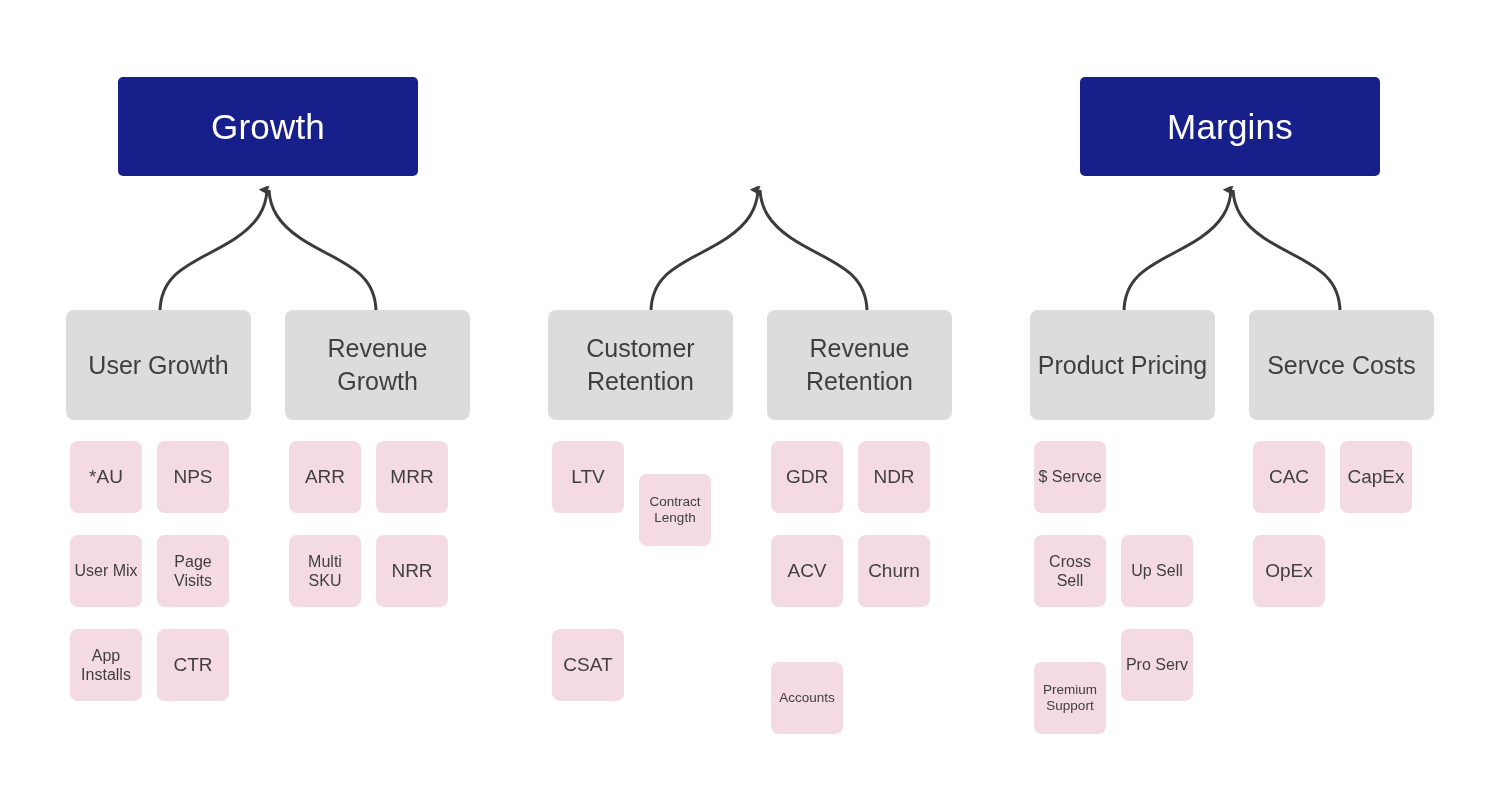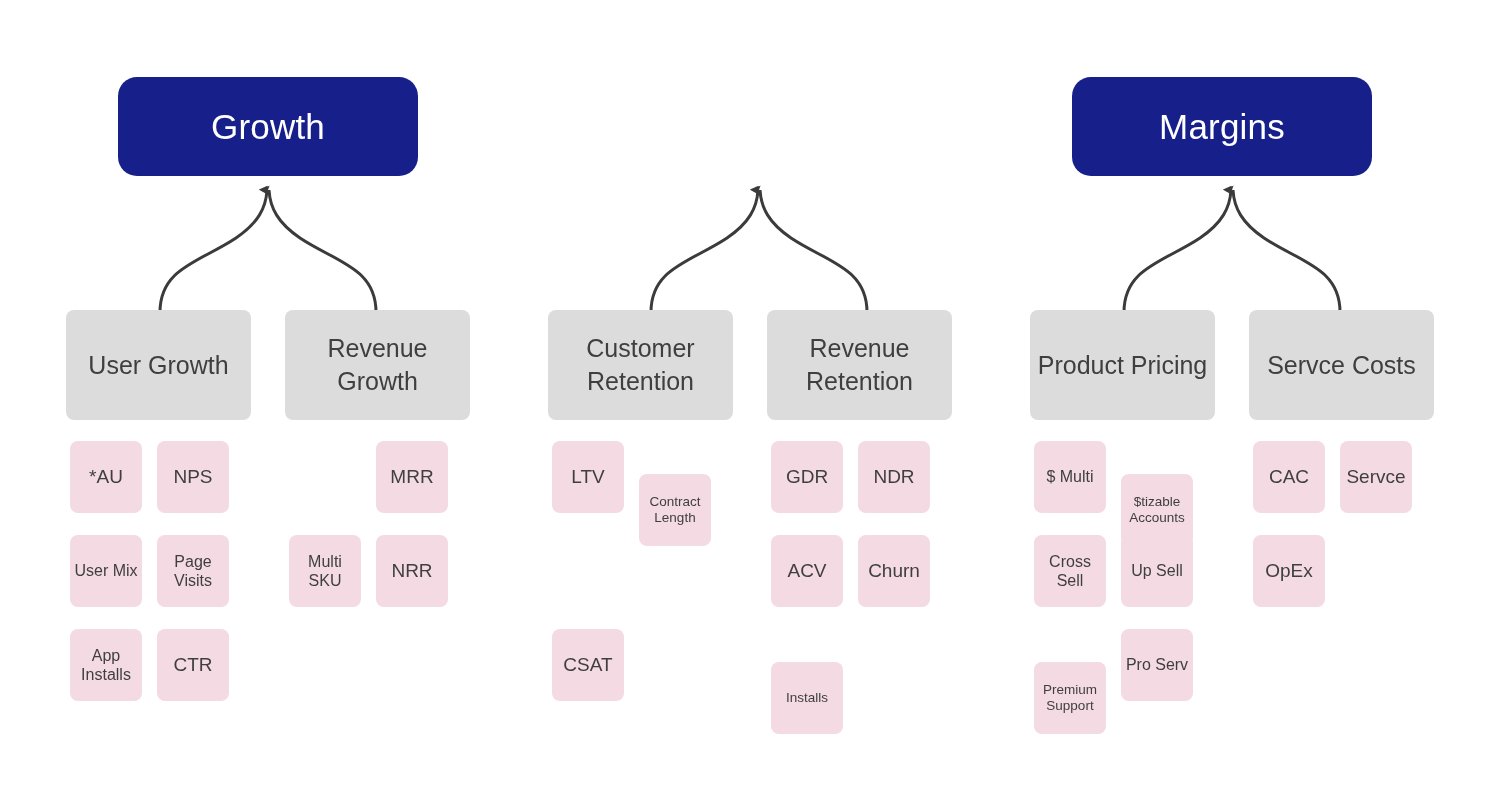--- a/index.html
+++ b/index.html
@@ -47,31 +47,31 @@
   .pillar-margins   { left: 1020px; }
 
   
   .top-box {
     position: absolute;
     top: 77px;
     left: 62px;
     width: 300px;
     height: 99px;
     background: #17208a;
-    border-radius: 19px;
+    border-radius: 5px;
     display: flex;
     align-items: center;
     justify-content: center;
     color: #ffffff;
     font-size: 35px;
     font-weight: 400;
     letter-spacing: 0.2px;
     box-sizing: border-box;
   }
-  .pillar-margins .top-box { left: 52px; }
+  .pillar-margins .top-box { left: 60px; }
 
   
   .mid-row {
     position: absolute;
     top: 310px;
     left: 10px;
     width: 404px;
     height: 110px;
   }
   .mid-box {
@@ -194,20 +194,21 @@
           <div class="chip c1 sz-sm">Page Visits</div>
         </div>
         <div class="leaf-row r2">
           <div class="chip c0 sz-sm">App Installs</div>
           <div class="chip c1 sz-md">CTR</div>
         </div>
       </div>
 
       <div class="leaf-group g-right">
         <div class="leaf-row r0">
+          <div class="chip c0 sz-md">ARR</div>
           <div class="chip c1 sz-md">MRR</div>
         </div>
         <div class="leaf-row r1">
           <div class="chip c0 sz-sm">Multi SKU</div>
           <div class="chip c1 sz-md">NRR</div>
         </div>
       </div>
 
     </div>
   </div>
@@ -236,58 +237,57 @@
       <div class="leaf-group g-right">
         <div class="leaf-row r1">
           <div class="chip c0 sz-md">ACV</div>
           <div class="chip c1 sz-md">Churn</div>
         </div>
         <div class="leaf-row r0">
           <div class="chip c0 sz-md">GDR</div>
           <div class="chip c1 sz-md">NDR</div>
         </div>
         <div class="leaf-row r2">
-          <div class="chip c0 sz-xs">Installs</div>
+          <div class="chip c0 sz-xs">Accounts</div>
 
         </div>
       </div>
 
     </div>
   </div>
 
   <div class="pillar pillar-margins">
 
     <div class="top-box">Margins</div>
 
     <div class="mid-row">
       <div class="mid-box left">Product Pricing</div>
       <div class="mid-box right">Servce Costs</div>
     </div>
 
     <div class="leaf-area">
 
       <div class="leaf-group g-left">
         <div class="leaf-row r0">
-          <div class="chip c0 sz-sm">$ Multi</div>
-          <div class="chip c1 sz-xs">$tizable Accounts</div>
+          <div class="chip c0 sz-sm">$ Servce</div>
         </div>
         <div class="leaf-row r1">
           <div class="chip c0 sz-sm">Cross Sell</div>
           <div class="chip c1 sz-sm">Up Sell</div>
         </div>
         <div class="leaf-row r2">
           <div class="chip c0 sz-xs">Premium Support</div>
           <div class="chip c1 sz-sm">Pro Serv</div>
         </div>
       </div>
 
       <div class="leaf-group g-right">
         <div class="leaf-row r0">
           <div class="chip c0 sz-md">CAC</div>
-          <div class="chip c1 sz-md">Servce</div>
+          <div class="chip c1 sz-md">CapEx</div>
         </div>
         <div class="leaf-row r1">
           <div class="chip c0 sz-md">OpEx</div>
 
         </div>
         <div class="leaf-row r2">
           
           
         </div>
       </div>

